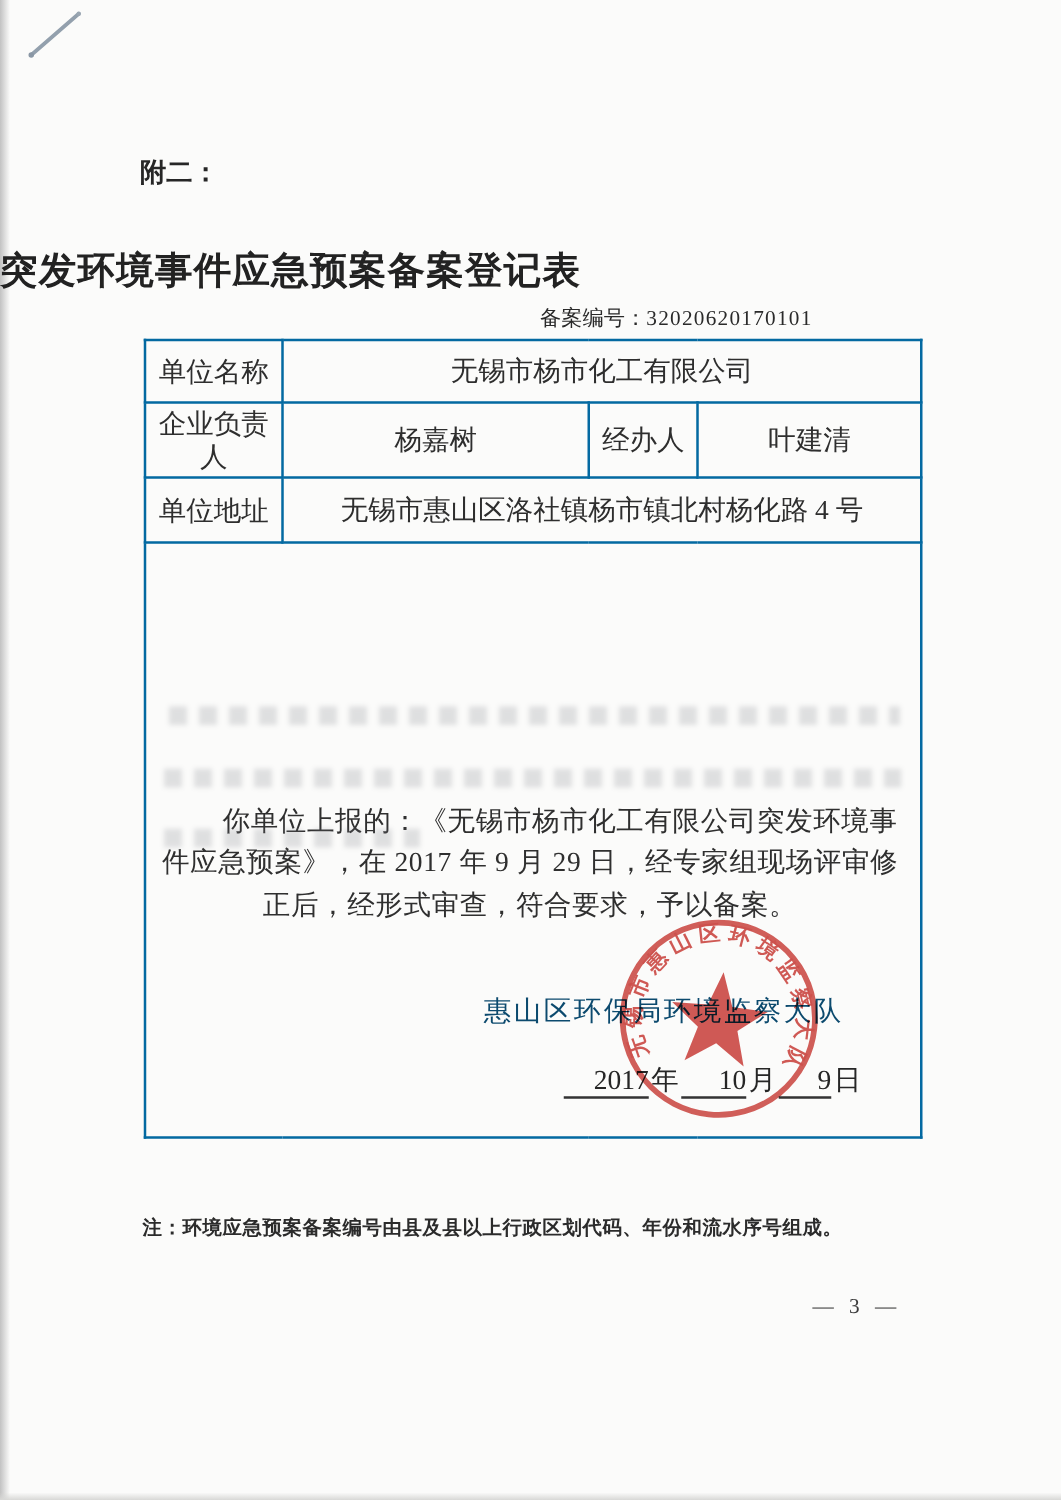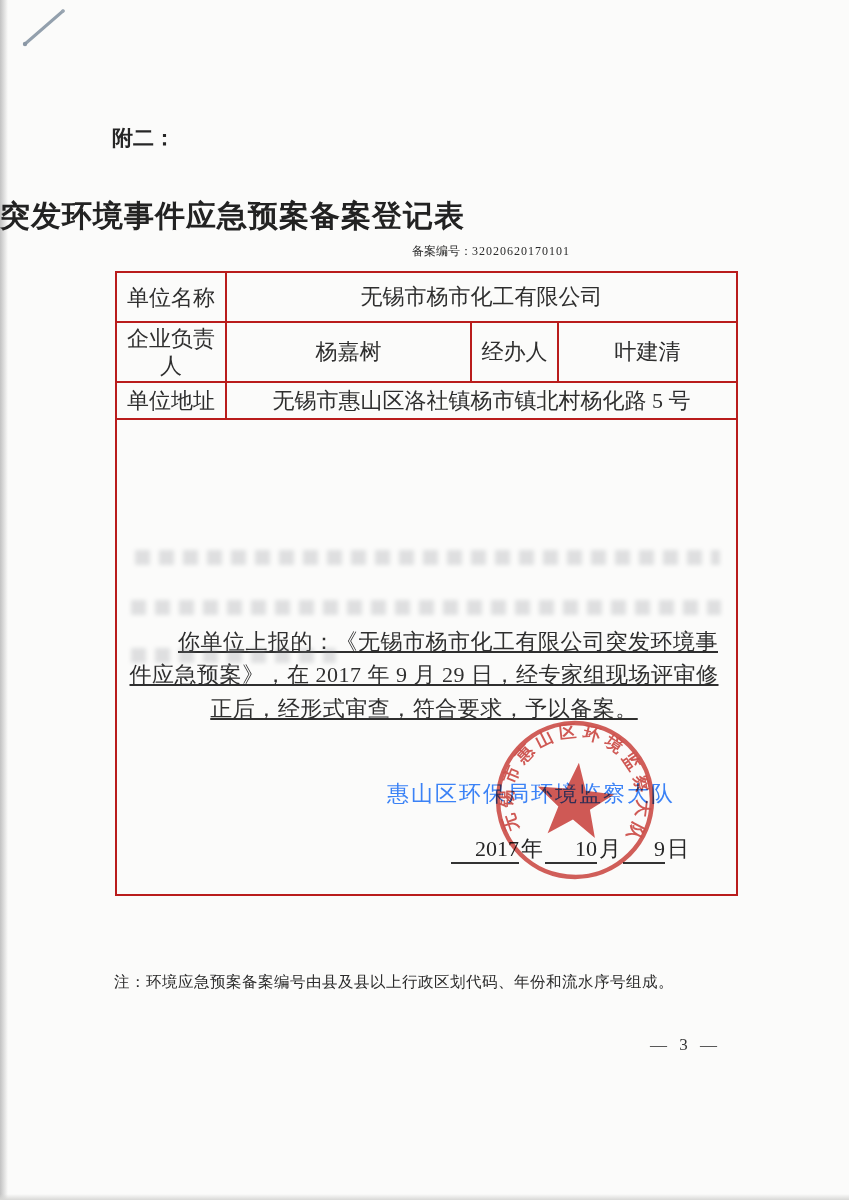--- a/index.html
+++ b/index.html
@@ -11,56 +11,56 @@
   }
   .scan-edge-left{position:absolute;left:0;top:0;width:8px;height:100%;
     background:linear-gradient(90deg,#c2c2c2,rgba(250,250,250,0));}
   .scan-edge-bottom{position:absolute;left:0;bottom:0;width:100%;height:6px;
     background:linear-gradient(0deg,#d8d8d6,rgba(250,250,250,0));}
   .pen-mark{position:absolute;left:18px;top:4px;width:60px;height:50px;}
 
   .attach{position:absolute;left:112px;top:124px;font-size:21px;font-weight:bold;color:#262626;}
   .doc-title{position:absolute;left:0;top:196px;width:849px;text-align:left;
     font-size:30px;font-weight:bold;color:#222;letter-spacing:1px;}
-  .reg-line{position:absolute;left:412px;top:243px;font-size:12px;color:#2a2a2a;}
+  .reg-line{position:absolute;left:432px;top:243px;font-size:17px;color:#2a2a2a;}
   .reg-line .num{letter-spacing:1px;}
 
   table.main{position:absolute;left:115px;top:271px;width:621px;
     border-collapse:collapse;table-layout:fixed;}
   table.main td,table.main th{
-    border:2px solid #b91c1c;font-weight:normal;
+    border:2px solid #0369a1;font-weight:normal;
     font-size:22px;color:#2e2e2e;text-align:center;vertical-align:middle;
     padding:2px 4px;overflow:hidden;}
   th.lbl{width:110px;line-height:27px;}
-  .r1{height:50px;} .r2{height:48px;} .r3{height:52px;} .r4{height:37px;}
+  .r1{height:50px;} .r2{height:48px;} .r3{height:52px;} .r4{height:52px;}
   td.big{height:470px;text-align:left;vertical-align:top;position:relative;padding:0;}
 
   .para{margin:36px 10px 0 5px;text-indent:48px;font-size:22px;line-height:33.5px;
-    color:#2f2f2f;letter-spacing:0.5px;text-decoration:underline;}
+    color:#2f2f2f;letter-spacing:0.5px;}
 
   .bleed{position:absolute;filter:blur(2px);opacity:.22;pointer-events:none;
     background:repeating-linear-gradient(90deg,#7c7f86 0 15px,rgba(0,0,0,0) 15px 24px);}
   .bleed.b1{left:18px;top:130px;width:585px;height:15px;}
   .bleed.b2{left:14px;top:180px;width:590px;height:15px;}
   .bleed.b3{left:14px;top:228px;width:205px;height:15px;}
 
   .signature{position:absolute;left:270px;top:359px;font-size:22px;letter-spacing:2px;
-    color:#3b82f6;z-index:2;white-space:nowrap;font-family:Liberation Serif, serif;}
+    color:#0c4a6e;z-index:2;white-space:nowrap;font-family:Liberation Serif, serif;}
   .date-line{position:absolute;left:334px;top:414px;font-size:22px;color:#262626;z-index:2;
     white-space:nowrap;}
   .date-line .u{border-bottom:2px solid #333;display:inline-block;text-align:right;}
   .date-line .u.year{min-width:68px;}
   .date-line .u.month{min-width:52px;}
   .date-line .u.day{min-width:42px;}
   .date-line .cal{margin:0 2px;}
 
   .stamp{position:absolute;left:372px;top:294px;width:172px;height:172px;z-index:3;
     mix-blend-mode:multiply;opacity:.85;transform:rotate(6deg);}
 
-  .footnote{position:absolute;left:114px;top:972px;font-size:15.5px;color:#2b2b2b;letter-spacing:.5px;}
+  .footnote{position:absolute;left:114px;top:972px;font-size:15.5px;color:#2b2b2b;letter-spacing:.5px;font-weight:bold;}
   .page-num{position:absolute;left:650px;top:1035px;font-size:17px;color:#3a3a3a;letter-spacing:4px;}
 </style>
 </head>
 <body>
 
 <div class="scan-edge-left"></div>
 <div class="scan-edge-bottom"></div>
 <svg class="pen-mark" viewBox="0 0 60 50">
   <line x1="7" y1="40" x2="45" y2="7" stroke="#93a0ad" stroke-width="3" stroke-linecap="round"></line>
   <circle cx="7" cy="40" r="2.2" fill="#8a97a5"></circle>
@@ -86,21 +86,21 @@
     <td colspan="3">无锡市杨市化工有限公司</td>
   </tr>
   <tr class="r2">
     <th class="lbl">企业负责人</th>
     <td>杨嘉树</td>
     <th>经办人</th>
     <td>叶建清</td>
   </tr>
   <tr class="r4">
     <th class="lbl">单位地址</th>
-    <td colspan="3">无锡市惠山区洛社镇杨市镇北村杨化路 5 号</td>
+    <td colspan="3">无锡市惠山区洛社镇杨市镇北村杨化路 4 号</td>
   </tr>
   <tr>
     <td class="big" colspan="4">
       <div class="para">你单位上报的：《无锡市杨市化工有限公司突发环境事件应急预案》，在 2017 年 9 月 29 日，经专家组现场评审修正后，经形式审查，符合要求，予以备案。</div>
 
       <div class="bleed b1"></div>
       <div class="bleed b2"></div>
       <div class="bleed b3"></div>
 
       <div class="signature">惠山区环保局环境监察大队</div>

